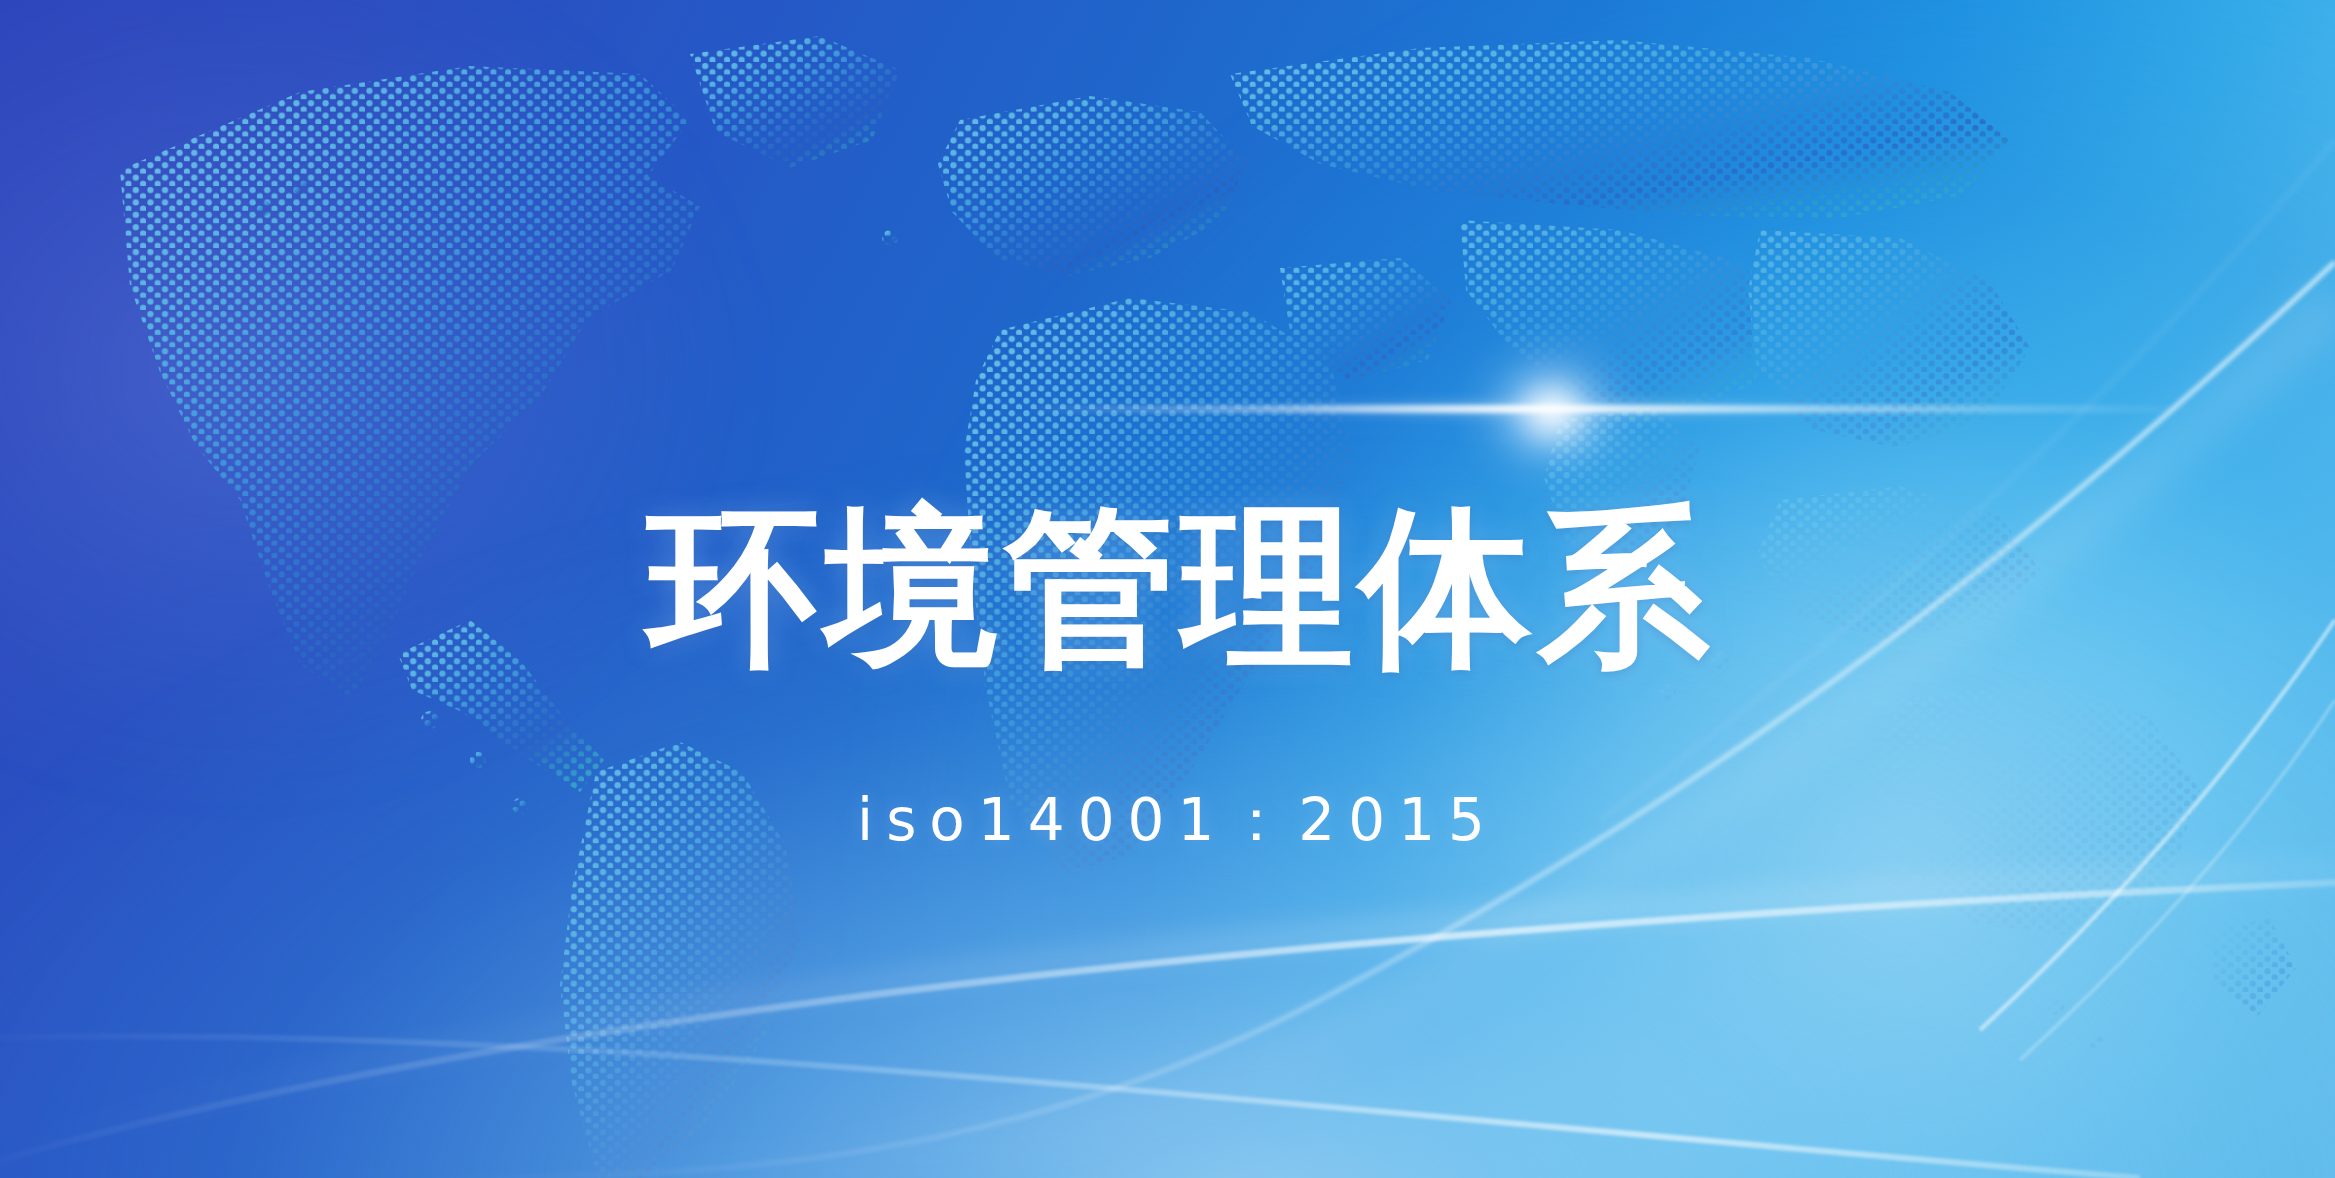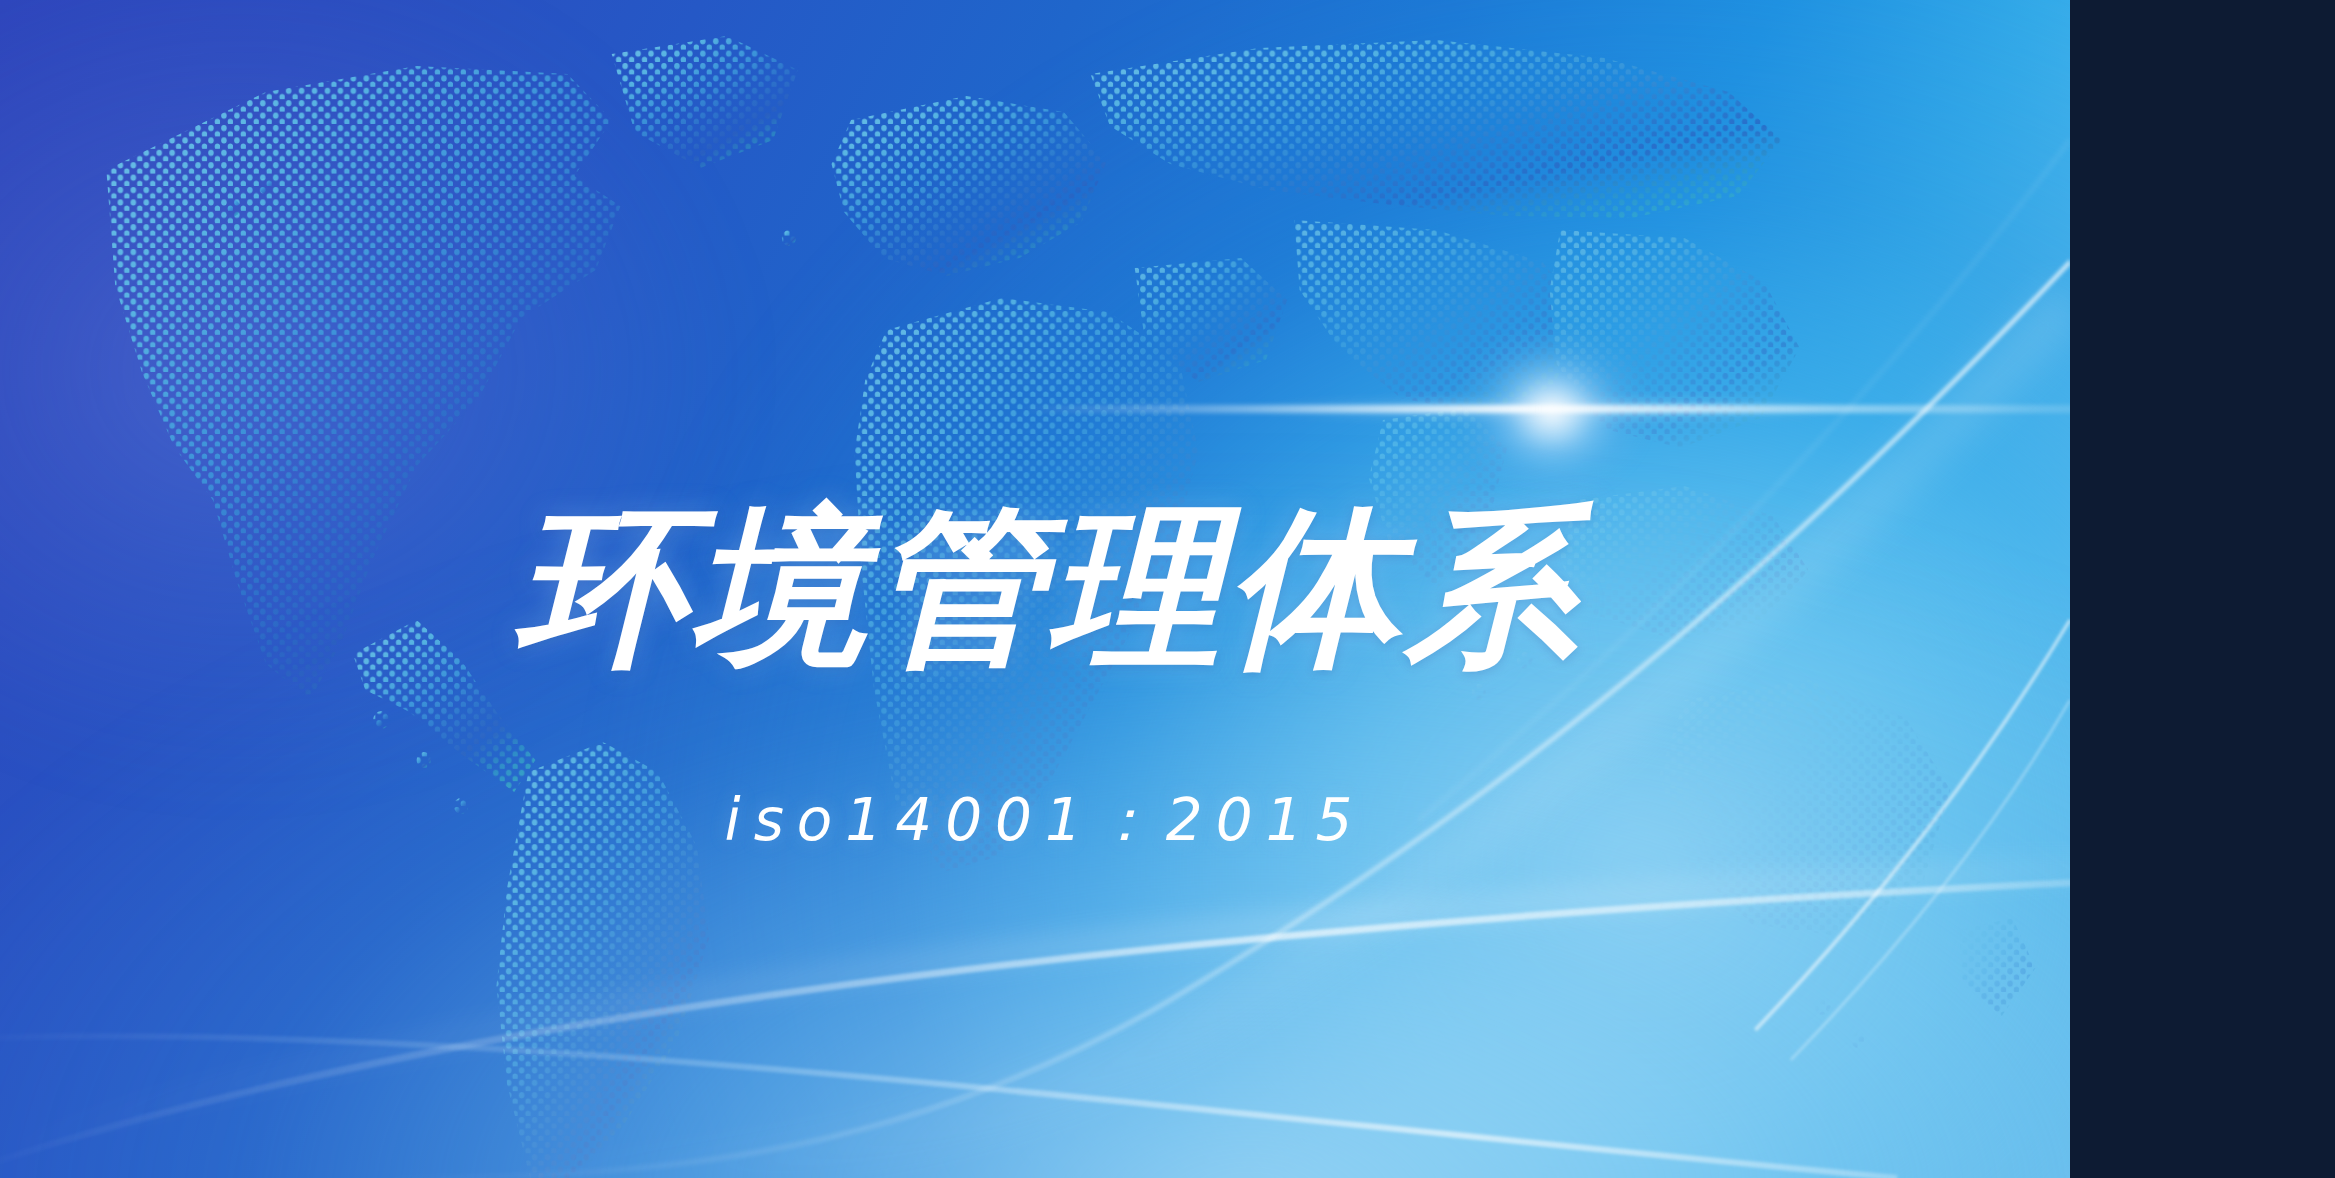--- a/index.html
+++ b/index.html
@@ -6,25 +6,24 @@
     margin: 0;
     padding: 0;
     background: #0d1b33;
   }
   body {
     font-family: "Liberation Sans", sans-serif;
   }
 
   #slide {
     position: relative;
-    width: 2070px;
+    width: 2335px;
     height: 1178px;
     overflow: hidden;
     background: #a21caf;
-    font-style: italic;
   }
 
   
 
   
   .bg-base {
     position: absolute;
     inset: 0;
     background:
       linear-gradient(118deg,

